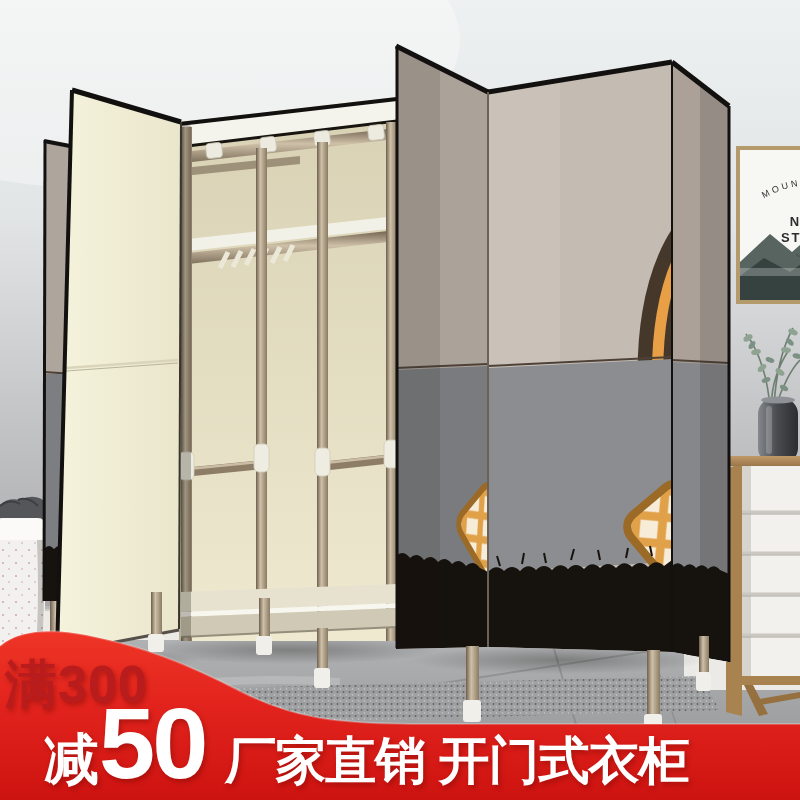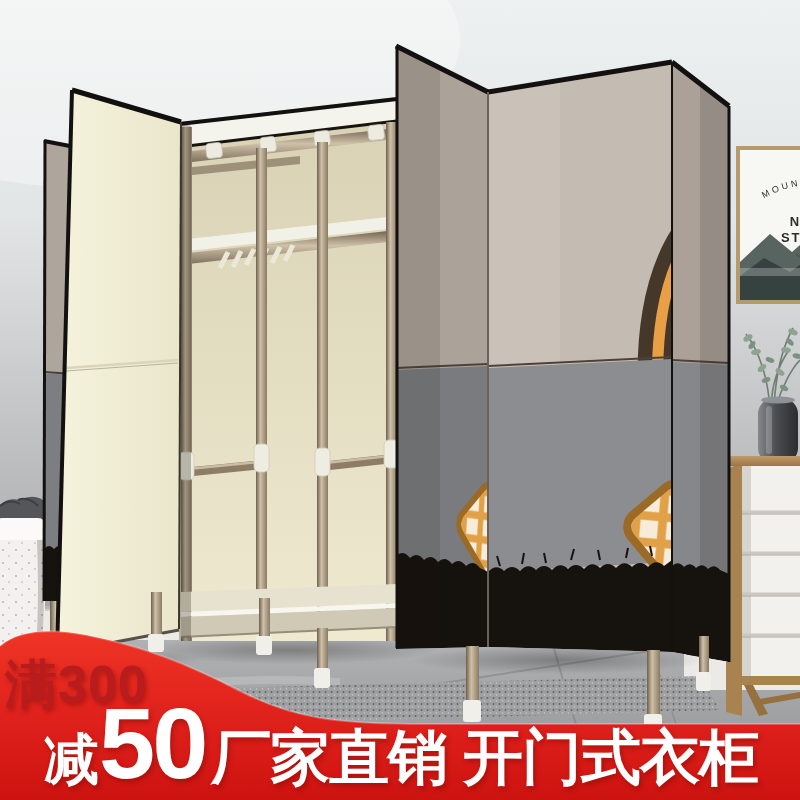--- a/index.html
+++ b/index.html
@@ -7,21 +7,21 @@
          font-family:"Liberation Sans","DejaVu Sans",sans-serif;background:#e9ecec}
   .scene > svg{position:absolute;left:0;top:0}
   .promo-text-min{position:absolute;left:5px;top:650px;z-index:6;
     font-size:52px;font-weight:bold;color:#b91c1c;letter-spacing:1px;
     text-shadow:2px 3px 5px rgba(120,8,4,.45);white-space:nowrap}
   .promo-text-main{position:absolute;left:44px;top:698px;z-index:6;display:flex;
     align-items:baseline;color:#ffffff;font-weight:bold;white-space:nowrap;
     text-shadow:2px 3px 5px rgba(120,8,4,.45)}
   .promo-text-main .t-jian{font-size:55px}
   .promo-text-main .t-amt{font-size:101px;letter-spacing:-3px;line-height:.9}
-  .promo-text-main .t-rest{font-size:60px;margin-left:6px;letter-spacing:-1px}
+  .promo-text-main .t-rest{font-size:51px;margin-left:20px;letter-spacing:-1px}
   .frame-text{fill:#2d2d2b}
 </style>
 </head>
 <body>
 
 <div class="scene">
 <svg width="800" height="800" viewBox="0 0 800 800">
   <defs>
     <linearGradient id="wallgrad" x1="0" y1="0" x2="0" y2="1">
       <stop offset="0" stop-color="#eef1f1"></stop>

